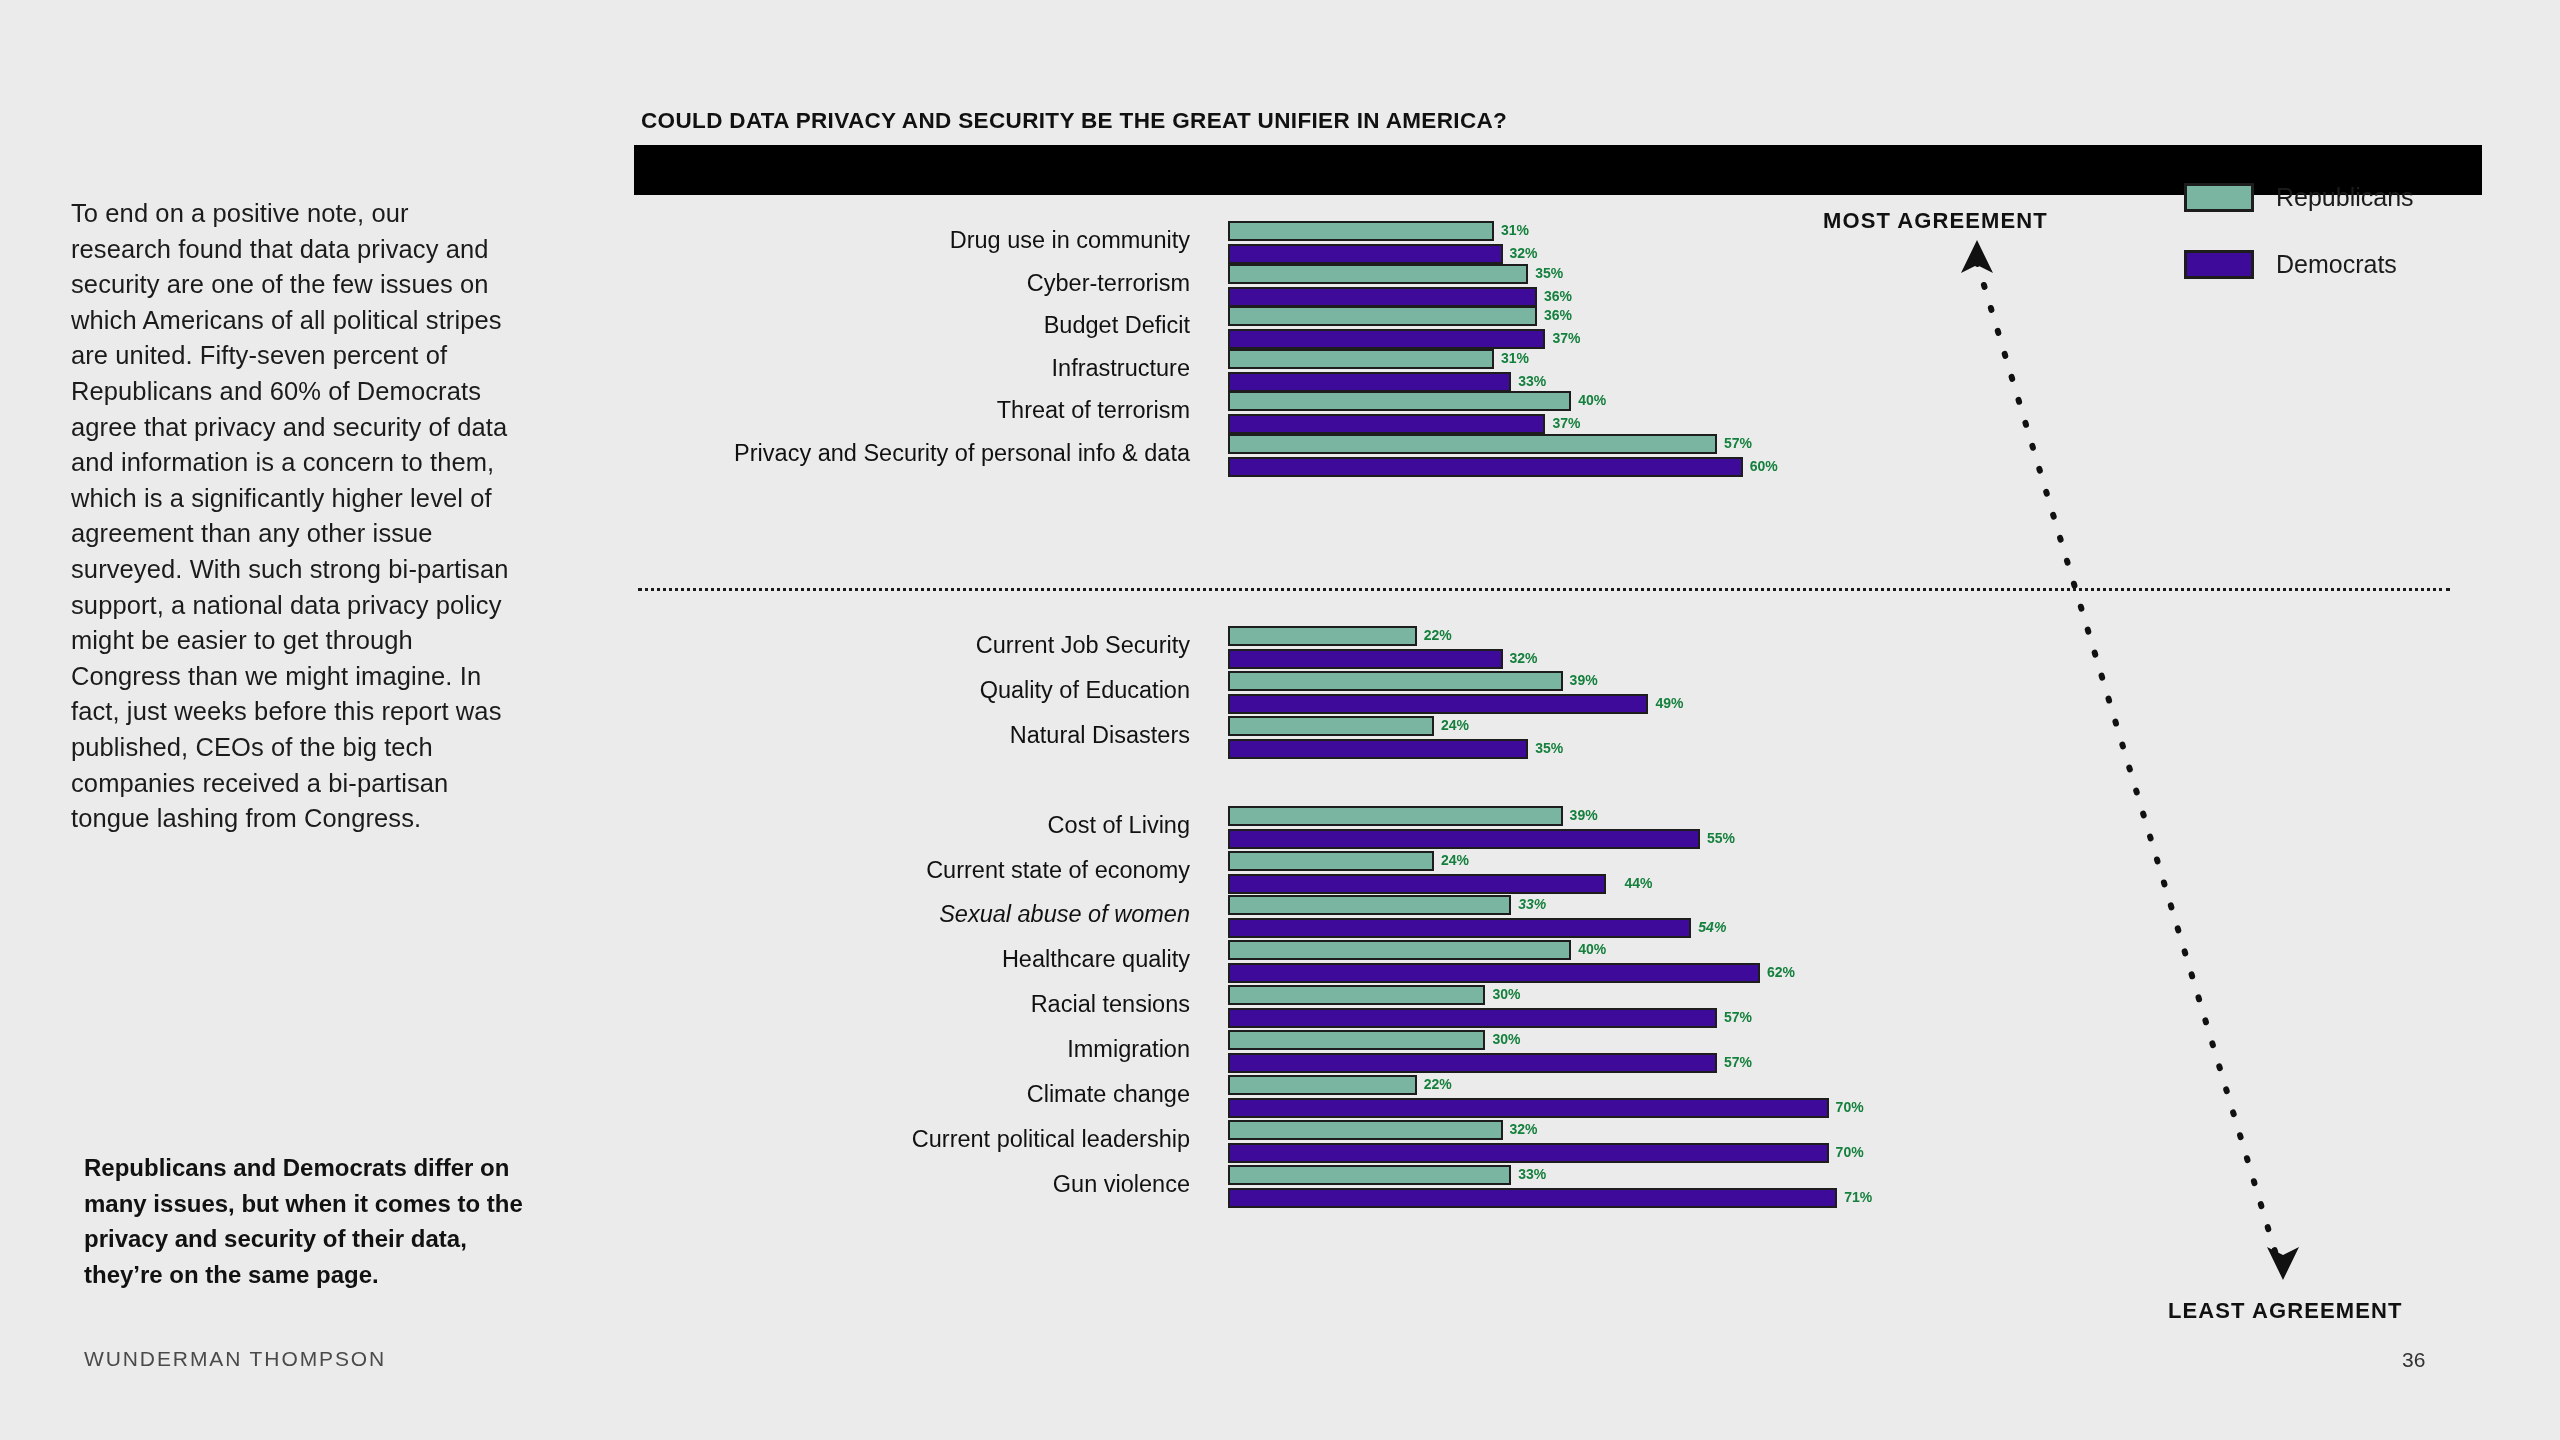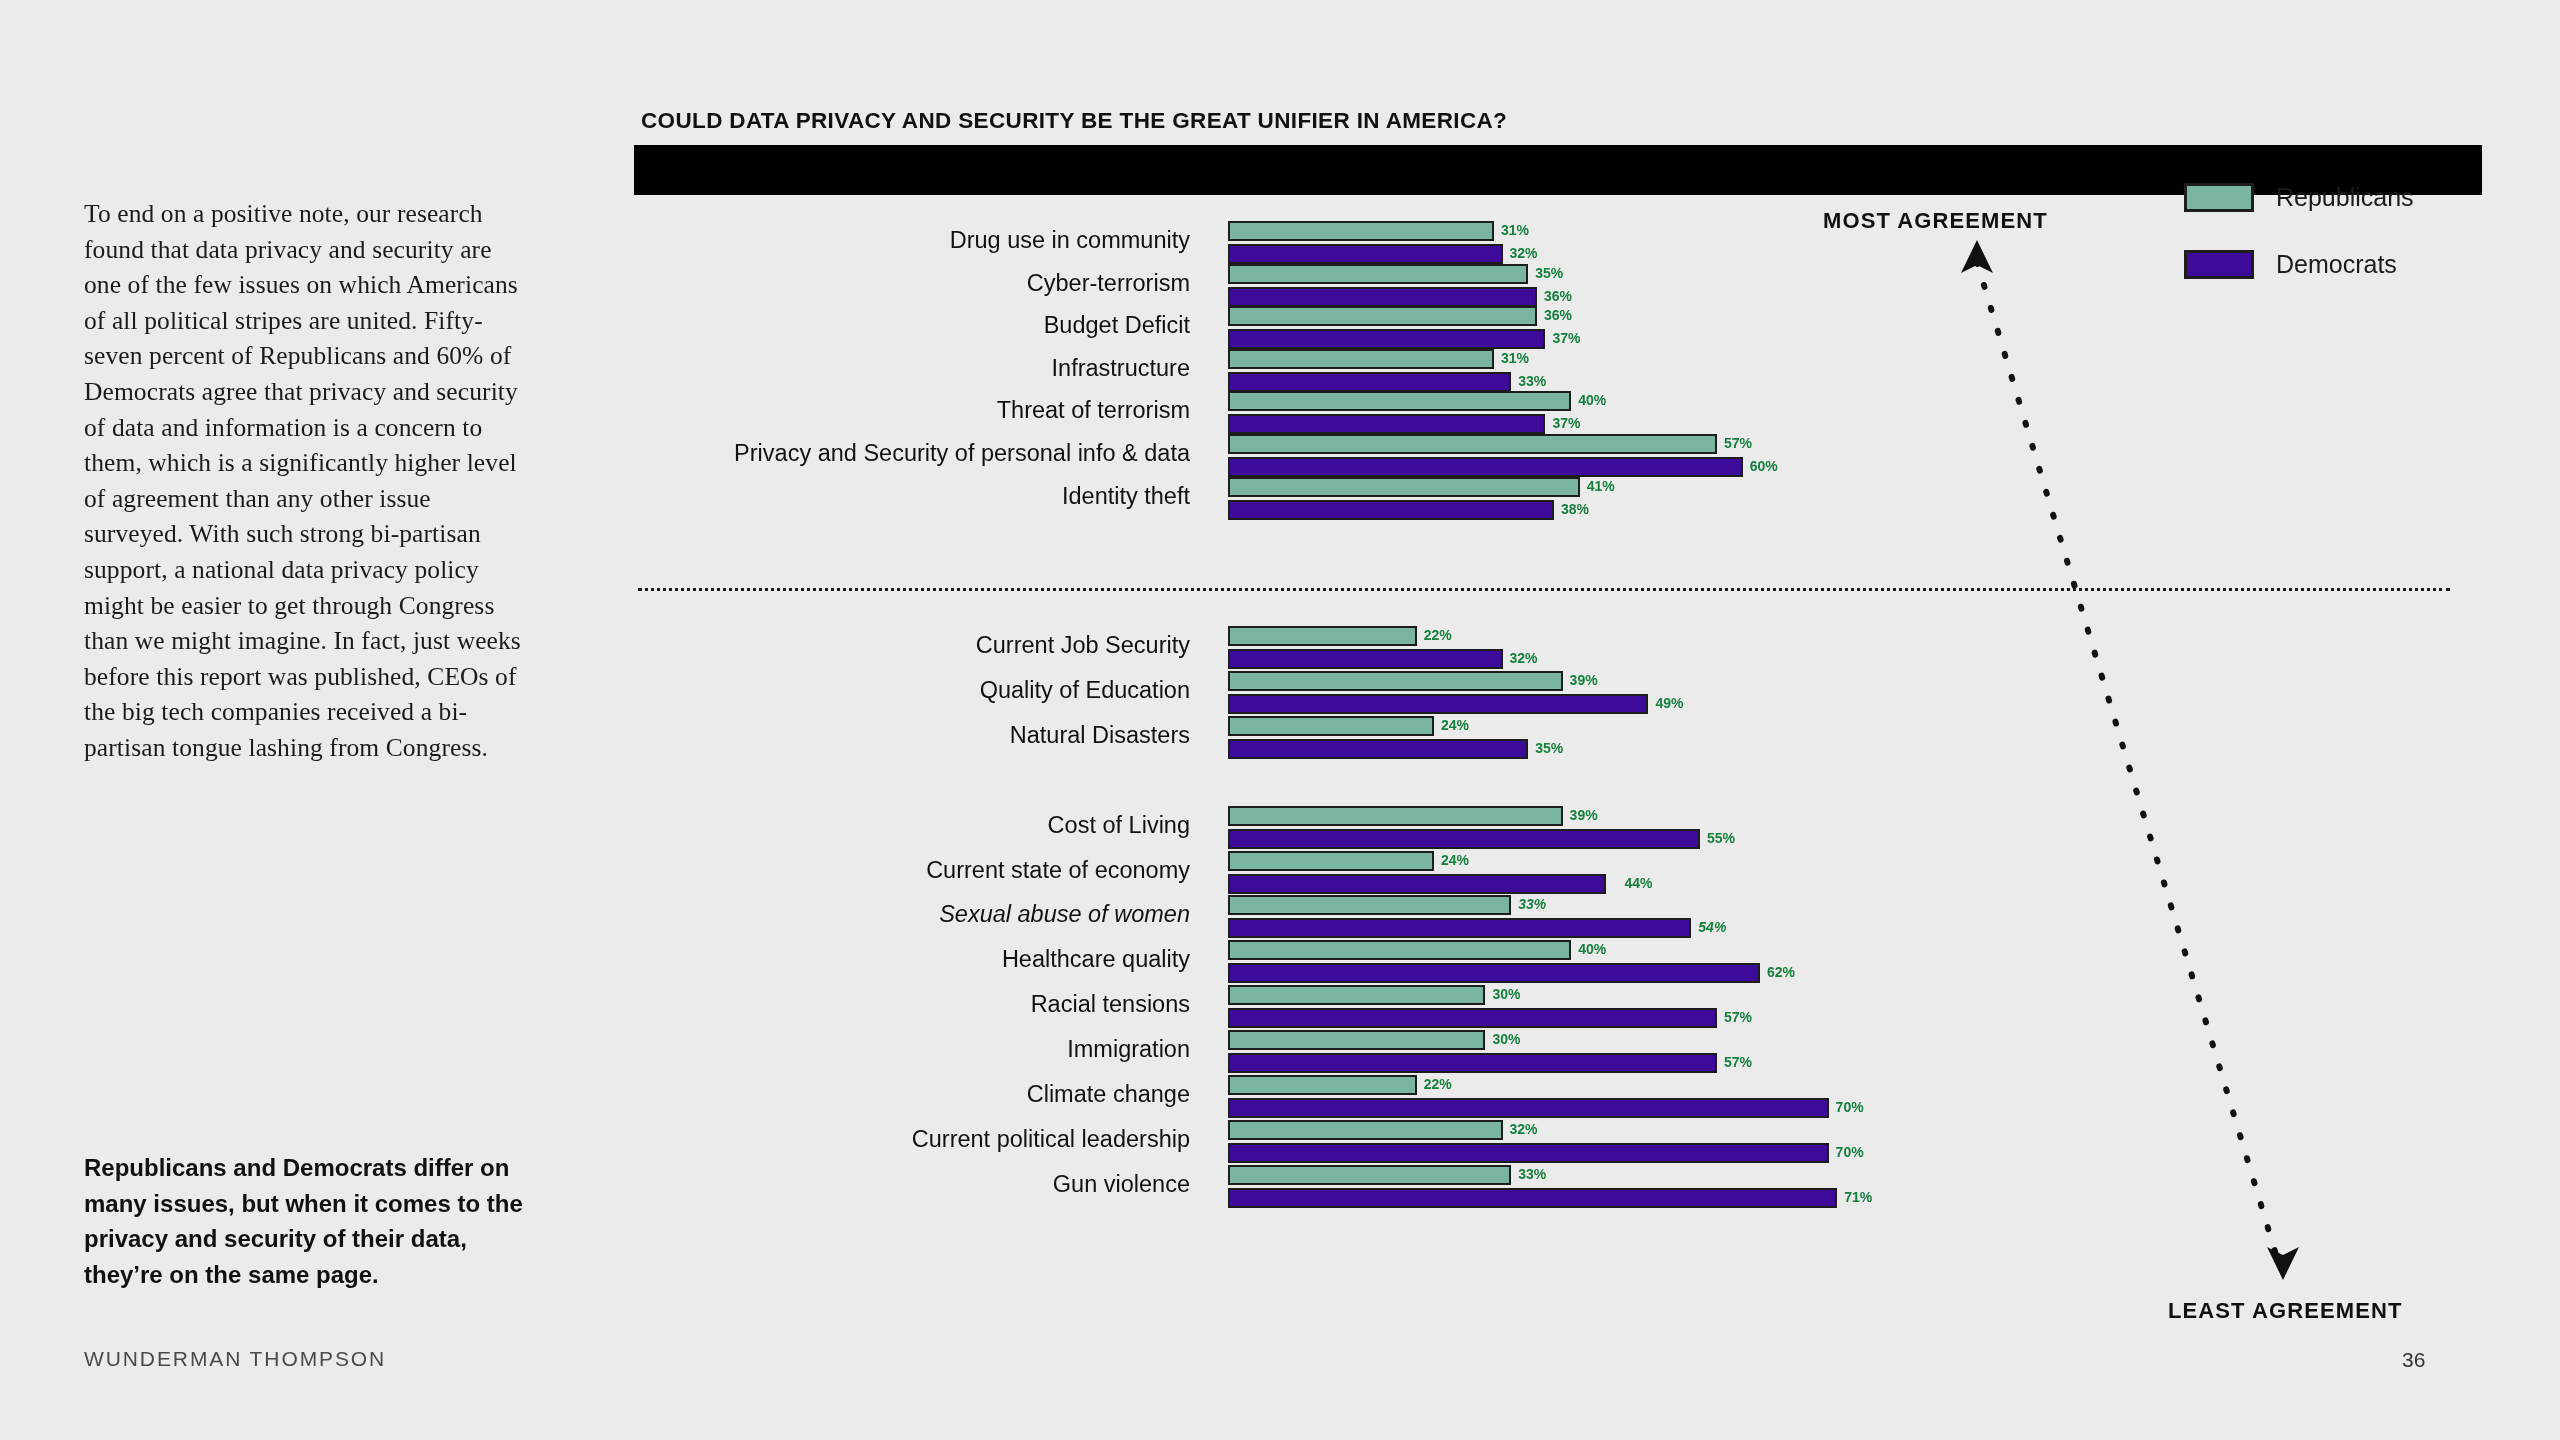--- a/index.html
+++ b/index.html
@@ -8,23 +8,22 @@
     background:#ebebeb;
     font-family:"Liberation Sans", sans-serif;
     color:#111;
     overflow:hidden;
     position:relative;
   }
 
   
   #left-column{
     position:absolute;
-    left:84px; top:196px;
+    left:71px; top:196px;
     width:440px;
-    font-family:Liberation Serif, serif;
   }
   #body-paragraph{
     font-size:25.5px;
     line-height:35.6px;
     color:#1b1b1b;
     letter-spacing:.1px;
     white-space:pre-wrap;
   }
   #callout-text{
     position:absolute;
@@ -241,29 +240,20 @@
     </div>
     <div class="bar-row" style="top: 416px;">
       <div class="row-label">Privacy and Security of personal info &amp; data</div>
       <div class="bar-wrap">
         <div class="bar rep" style="width: 489.06px;"></div>
         <div class="bar-value rep" style="left: 496.06px;">57%</div>
         <div class="bar dem" style="width: 514.8px;"></div>
         <div class="bar-value dem" style="left: 521.8px;">60%</div>
       </div>
     </div>
-    <div class="bar-row" style="top: 458.6px;">
-      <div class="row-label">Identity theft</div>
-      <div class="bar-wrap">
-        <div class="bar rep" style="width: 351.78px;"></div>
-        <div class="bar-value rep" style="left: 358.78px;">41%</div>
-        <div class="bar dem" style="width: 326.04px;"></div>
-        <div class="bar-value dem" style="left: 333.04px;">38%</div>
-      </div>
-    </div>
     <div class="bar-row" style="top: 608px;">
       <div class="row-label">Current Job Security</div>
       <div class="bar-wrap">
         <div class="bar rep" style="width: 188.76px;"></div>
         <div class="bar-value rep" style="left: 195.76px;">22%</div>
         <div class="bar dem" style="width: 274.56px;"></div>
         <div class="bar-value dem" style="left: 281.56px;">32%</div>
       </div>
     </div>
     <div class="bar-row" style="top: 652.9px;">

